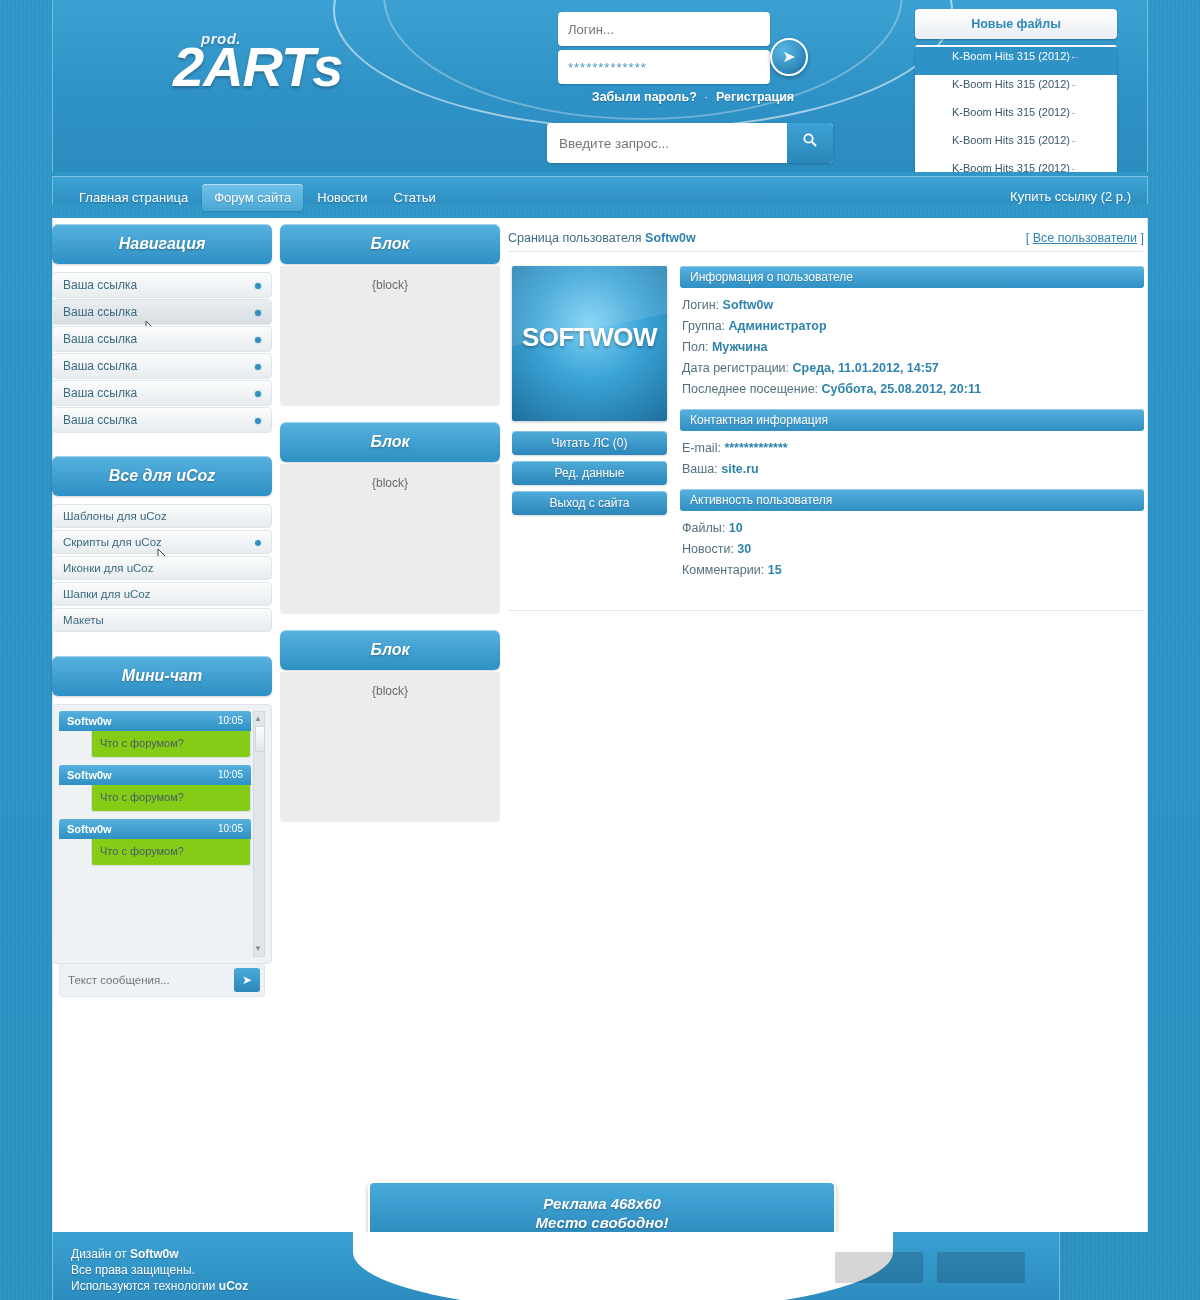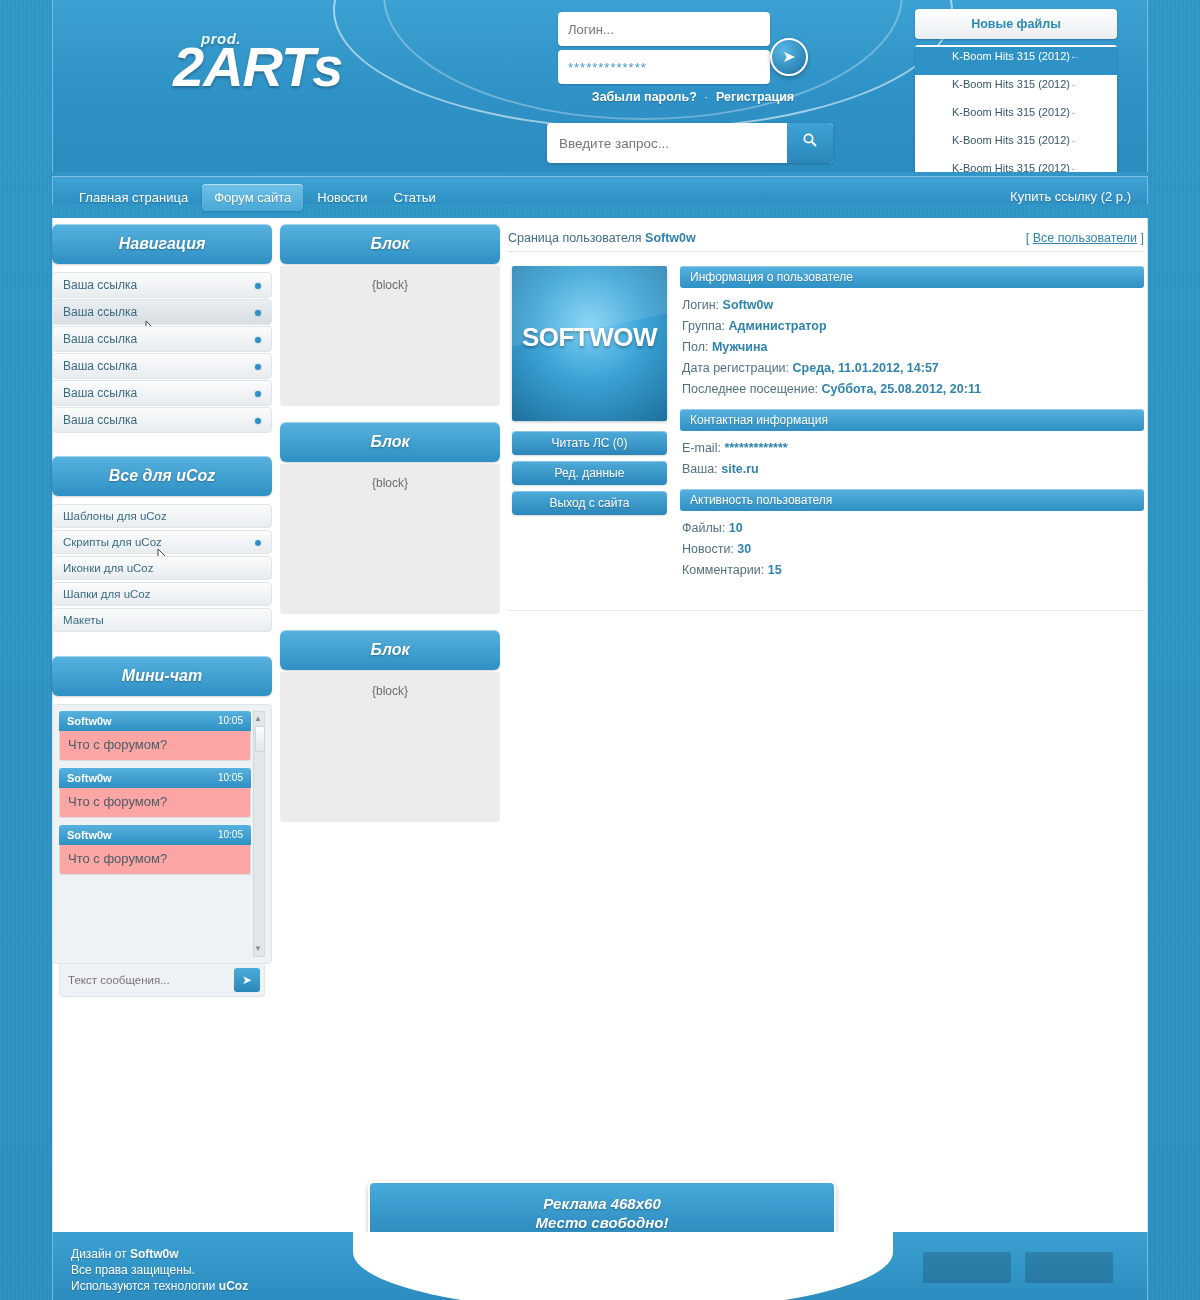--- a/index.html
+++ b/index.html
@@ -196,23 +196,24 @@
   }
   .chat-scroll { position: relative; height: 246px; overflow: hidden; }
   .chat-msg { margin-bottom: 7px; }
   .chat-head {
     height: 20px; background: linear-gradient(180deg, #56b1de, #2f90c4);
     border-radius: 3px 3px 0 0; color: #fff; font-size: 11px; font-weight: bold;
     padding: 0 8px; line-height: 20px; display: flex; justify-content: space-between;
   }
   .chat-head .time { font-weight: normal; font-size: 10px; }
   .chat-body {
-    background: #fca5a5; border: 1px solid #d6dee2; border-top: none;
-    border-radius: 0 0 3px 3px; font-size: 13px; color: #4a5c66;
+    background: #84cc16; border: 1px solid #d6dee2; border-top: none;
+    border-radius: 0 0 3px 3px; font-size: 11px; color: #4a5c66;
     padding: 6px 8px 8px 8px;
+    margin-left: 32px;
   }
   .chat-track {
     position: absolute; right: 0; top: 0; width: 12px; height: 246px;
     background: #e0e6ea; border: 1px solid #d2dade;
   }
   .chat-thumb {
     position: absolute; left: 1px; top: 14px; width: 10px; height: 26px;
     background: linear-gradient(180deg, #fdfdfd, #dfe6ea); border: 1px solid #cdd6db;
   }
   .chat-arrow {
@@ -304,21 +305,21 @@
     background: linear-gradient(180deg, #47a9db 0%, #2b88bb 100%);
     border: 2px solid #fff; border-radius: 6px;
     box-shadow: 0 2px 5px rgba(0,0,0,0.25);
     color: #fff; text-align: center; font-style: italic; font-weight: bold;
     font-size: 15px; line-height: 19px; padding-top: 11px;
     text-shadow: 0 1px 2px rgba(0,0,0,0.3);
   }
 
   
   .footer {
-    position: absolute; left: 52px; top: 1232px; width: 1096px; height: 68px;
+    position: absolute; left: 52px; top: 1232px; width: 1008px; height: 68px;
     background: linear-gradient(180deg, #3ba0d2 0%, #2b8cbf 100%);
     border-left: 1px solid #6dbde4; border-right: 1px solid #6dbde4;
     overflow: hidden;
   }
   .footer .curve {
     position: absolute; left: 300px; top: -40px; width: 540px; height: 120px;
     background: #fff; border-radius: 0 0 50% 50%;
   }
   .footer-text {
     position: absolute; left: 18px; top: 14px; color: #fff; font-size: 12px;

